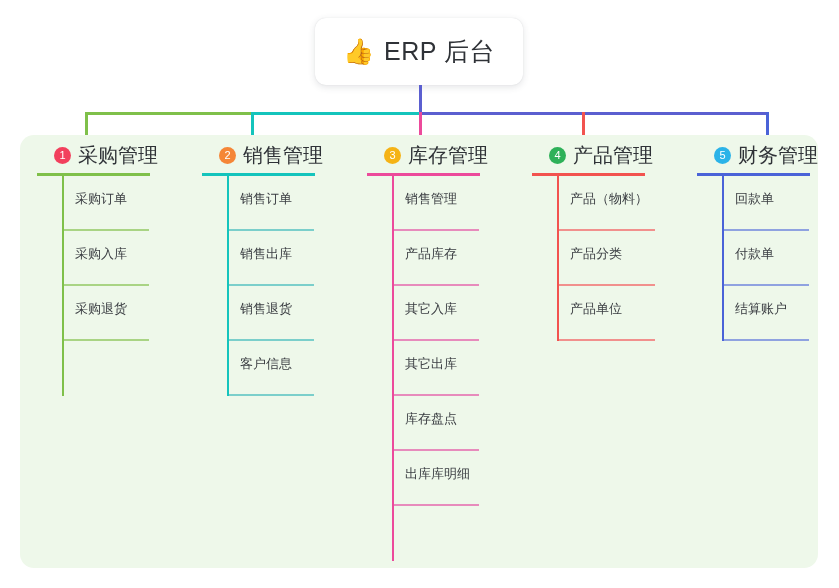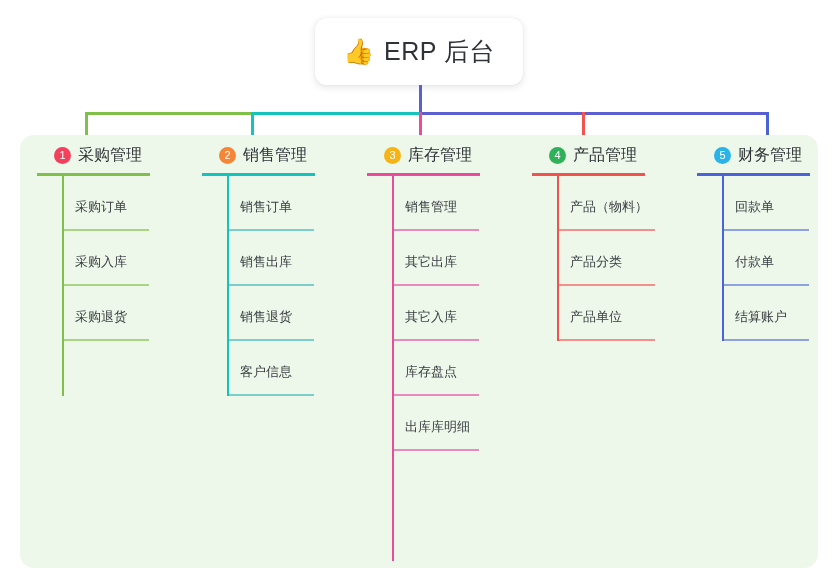--- a/index.html
+++ b/index.html
@@ -98,21 +98,21 @@
     height: 17px;
     border-radius: 50%;
     color: #ffffff;
     font-size: 11px;
     line-height: 17px;
     text-align: center;
     flex: 0 0 auto;
     font-family: "Liberation Sans", sans-serif;
   }
   .col-title {
-    font-size: 16px;
+    font-size: 20px;
     color: #2f3237;
     white-space: nowrap;
   }
   .col-rule {
     height: 3px;
     margin-top: 6px;
   }
 
   
   .leaves {
@@ -127,21 +127,21 @@
     width: 2px;
   }
   .leaf {
     position: relative;
     height: 55px;
     box-sizing: border-box;
   }
   .leaf-text {
     position: absolute;
     left: 11px;
-    bottom: 15px;
+    bottom: 23px;
     font-size: 13px;
     color: #3a3d42;
     white-space: nowrap;
   }
   .leaf-rule {
     position: absolute;
     left: 0;
     bottom: 0;
     height: 2px;
   }
@@ -225,25 +225,29 @@
           <span class="col-title">库存管理</span>
         </div>
         <div class="col-rule" style="background: rgb(236, 74, 155); width: 113px;"></div>
         <div class="leaves">
           <div class="spine" style="background: rgb(236, 74, 155); height: 385px;"></div>
           <div class="leaf">
             <span class="leaf-text">销售管理</span>
             <div class="leaf-rule" style="background: rgb(231, 139, 188); width: 85px;"></div>
           </div>
           <div class="leaf">
+            <span class="leaf-text">产品库存</span>
+            <div class="leaf-rule" style="background: rgb(231, 139, 188); width: 85px;"></div>
+          </div>
+          <div class="leaf">
+            <span class="leaf-text">其它入库</span>
+            <div class="leaf-rule" style="background: rgb(231, 139, 188); width: 85px;"></div>
+          </div>
+          <div class="leaf">
             <span class="leaf-text">其它出库</span>
-            <div class="leaf-rule" style="background: rgb(231, 139, 188); width: 85px;"></div>
-          </div>
-          <div class="leaf">
-            <span class="leaf-text">其它入库</span>
             <div class="leaf-rule" style="background: rgb(231, 139, 188); width: 85px;"></div>
           </div>
           <div class="leaf">
             <span class="leaf-text">库存盘点</span>
             <div class="leaf-rule" style="background: rgb(231, 139, 188); width: 85px;"></div>
           </div>
           <div class="leaf">
             <span class="leaf-text">出库库明细</span>
             <div class="leaf-rule" style="background: rgb(231, 139, 188); width: 85px;"></div>
           </div>

